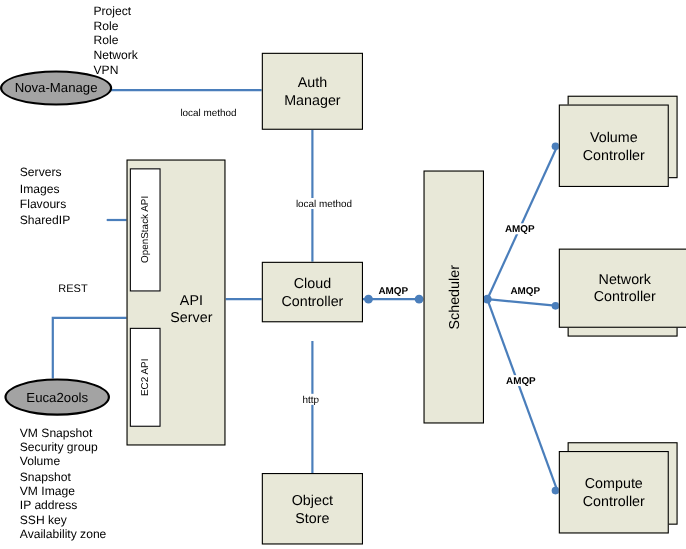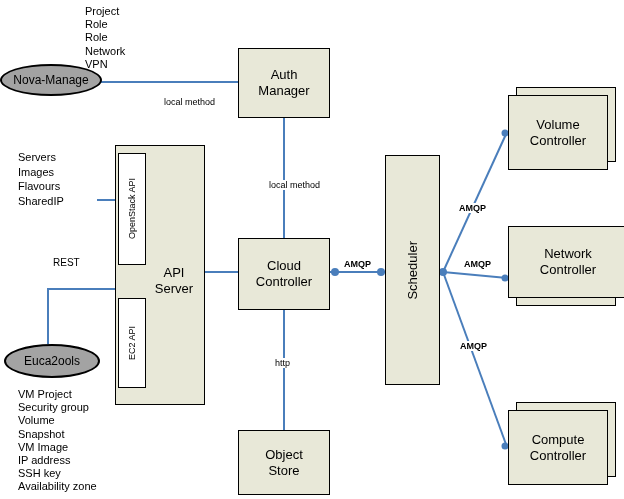--- a/index.html
+++ b/index.html
@@ -98,31 +98,31 @@
   </div>
   <div class="innerbox" style="left:118px; top:298px; width:28px; height:90px;">
     <span class="vtext">EC2 API</span>
   </div>
 
   <div class="ellipse" style="left:4px; top:344px; width:96px; height:34px;">
     <span>Euca2ools</span>
   </div>
 
   <div class="list lh13" style="left:18px; top:388px;">
-    <div>VM Project</div>
+    <div>VM Snapshot</div>
     <div>Security group</div>
     <div>Volume</div>
     <div>Snapshot</div>
     <div>VM Image</div>
     <div>IP address</div>
     <div>SSH key</div>
     <div>Availability zone</div>
   </div>
 
-  <div class="box" style="left:238px; top:238px; width:92px; height:72px;text-align:center;">
+  <div class="box" style="left:238px; top:238px; width:92px; height:55px;text-align:center;">
     <span class="lbl">Cloud Controller</span>
   </div>
 
   <div class="box" style="left:238px; top:430px; width:92px; height:65px;">
     <span class="lbl">Object Store</span>
   </div>
 
   <div class="box" style="left:385px; top:155px; width:55px; height:230px;">
     <span class="vtext">Scheduler</span>
   </div>

